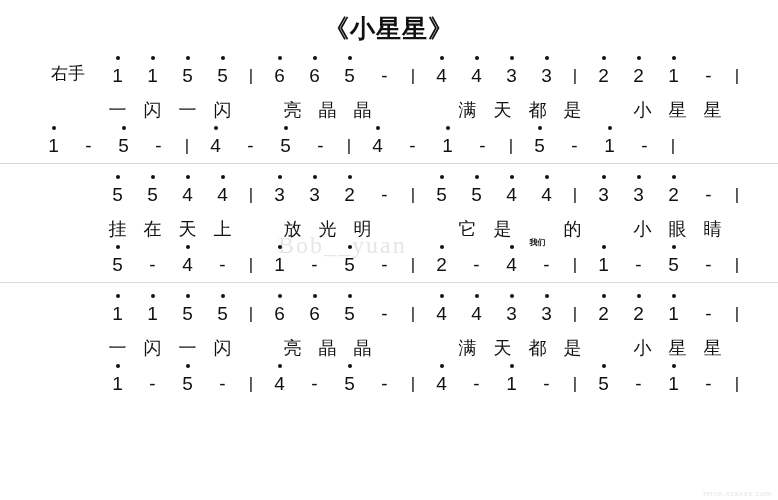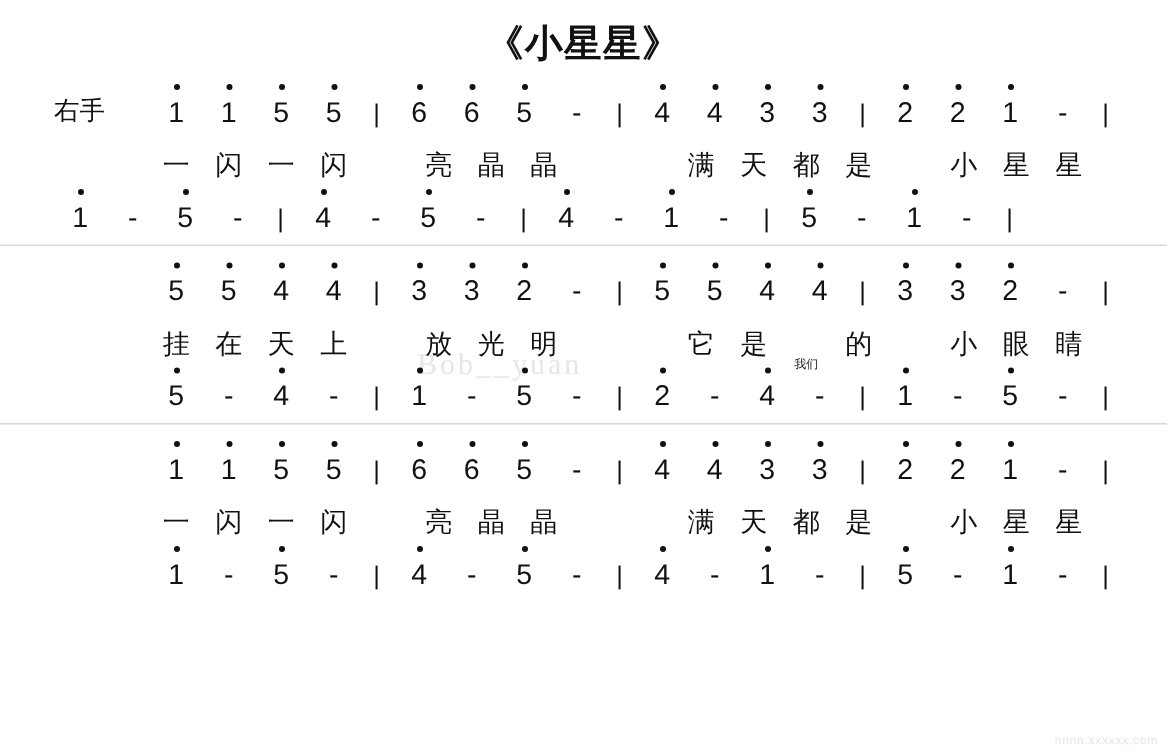--- a/index.html
+++ b/index.html
@@ -25,21 +25,21 @@
     font-size: 25px;
     font-weight: 600;
     letter-spacing: 1px;
     padding-top: 12px;
     color: #111;
   }
   .watermark {
     position: absolute;
     left: 278px;
     top: 232px;
-    font-size: 20px;
+    font-size: 24px;
     color: #e4e7e6;
     letter-spacing: 2px;
     font-family: "Liberation Serif", serif;
     pointer-events: none;
     user-select: none;
   }
   .watermark2 {
     position: absolute;
     right: 6px;
     bottom: 2px;
@@ -61,21 +61,21 @@
     align-items: flex-end;
     height: 36px;
     padding-left: 36px;
   }
   .row.lyric {
     height: 34px;
   }
   .hand {
     width: 64px;
     font-size: 17px;
-    text-align: left;
+    text-align: center;
     padding-bottom: 2px;
     flex: 0 0 64px;
     color: #111;
   }
   .cells {
     display: flex;
     align-items: flex-end;
   }
   .cell {
     width: 35px;
@@ -111,20 +111,21 @@
     position: relative;
   }
   .lyr-cell .tiny {
     position: absolute;
     top: -2px;
     left: 50%;
     transform: translateX(-50%);
     font-size: 8px;
     color: #111;
     line-height: 9px;
+    font-weight: bold;
   }
   .lyr-cell.blank {
     color: transparent;
   }
   .sys-pad {
     padding-top: 6px;
     padding-bottom: 6px;
   }
   .spacer-hand {
     width: 64px;

